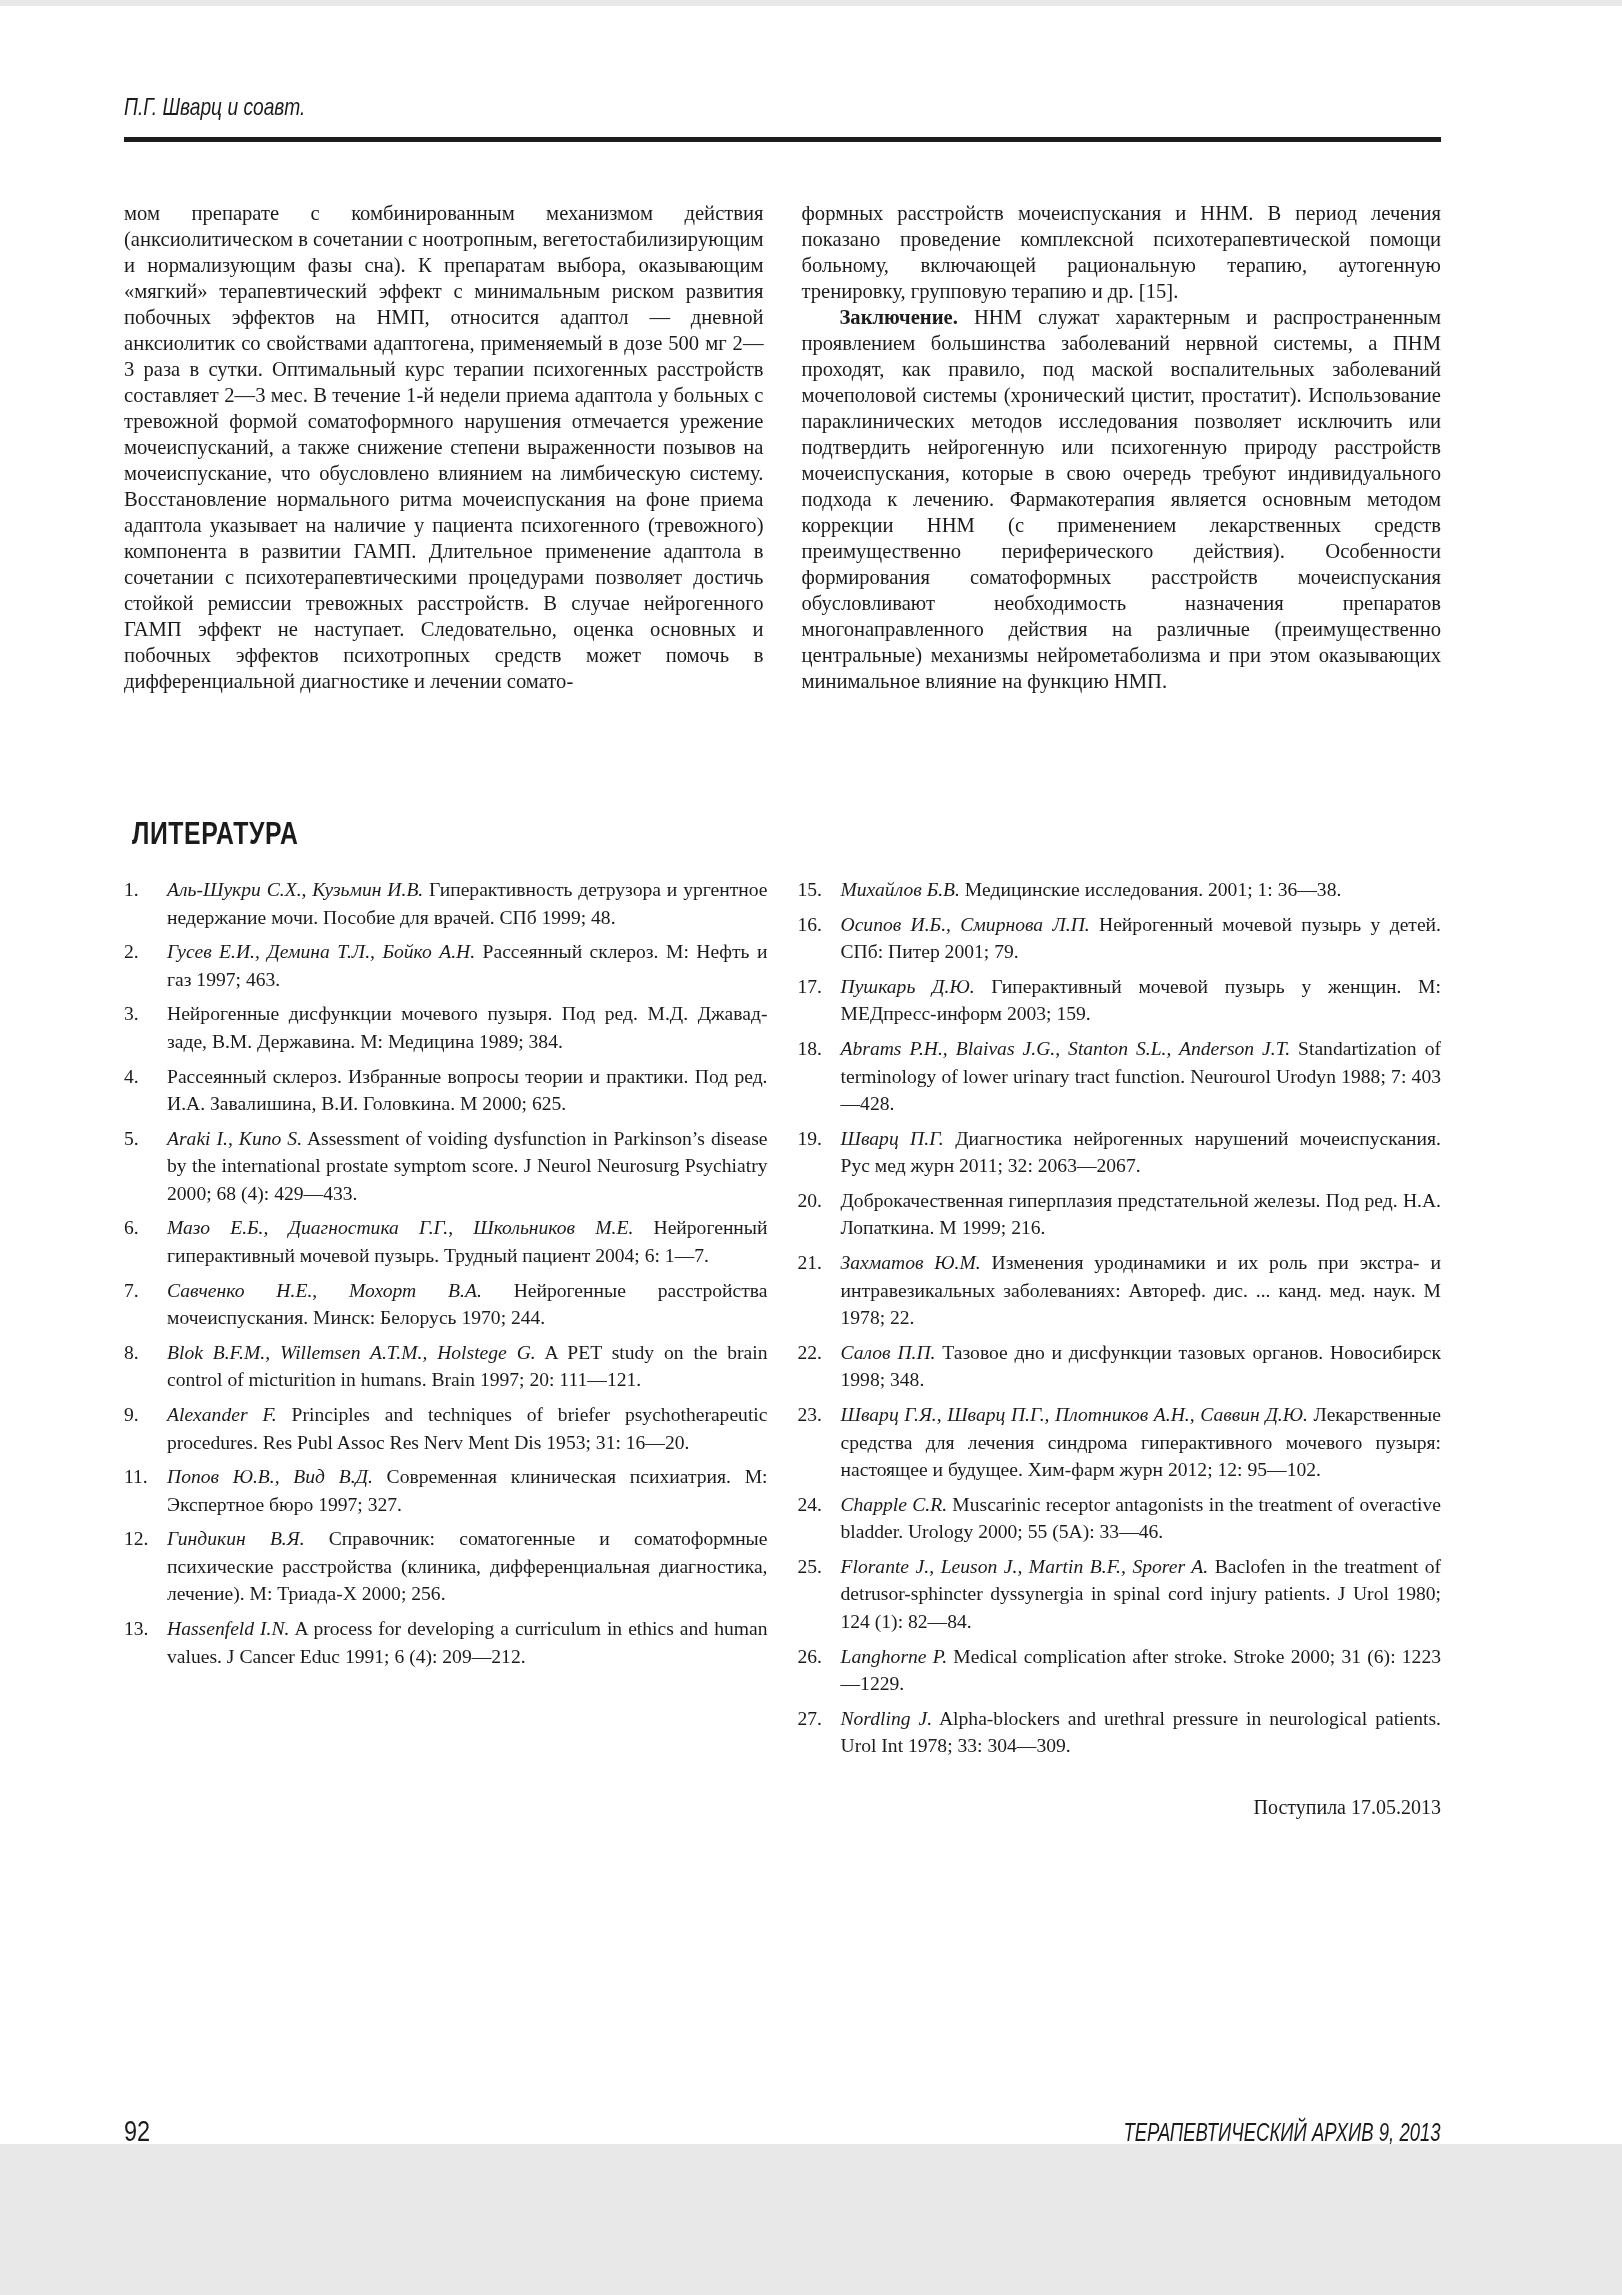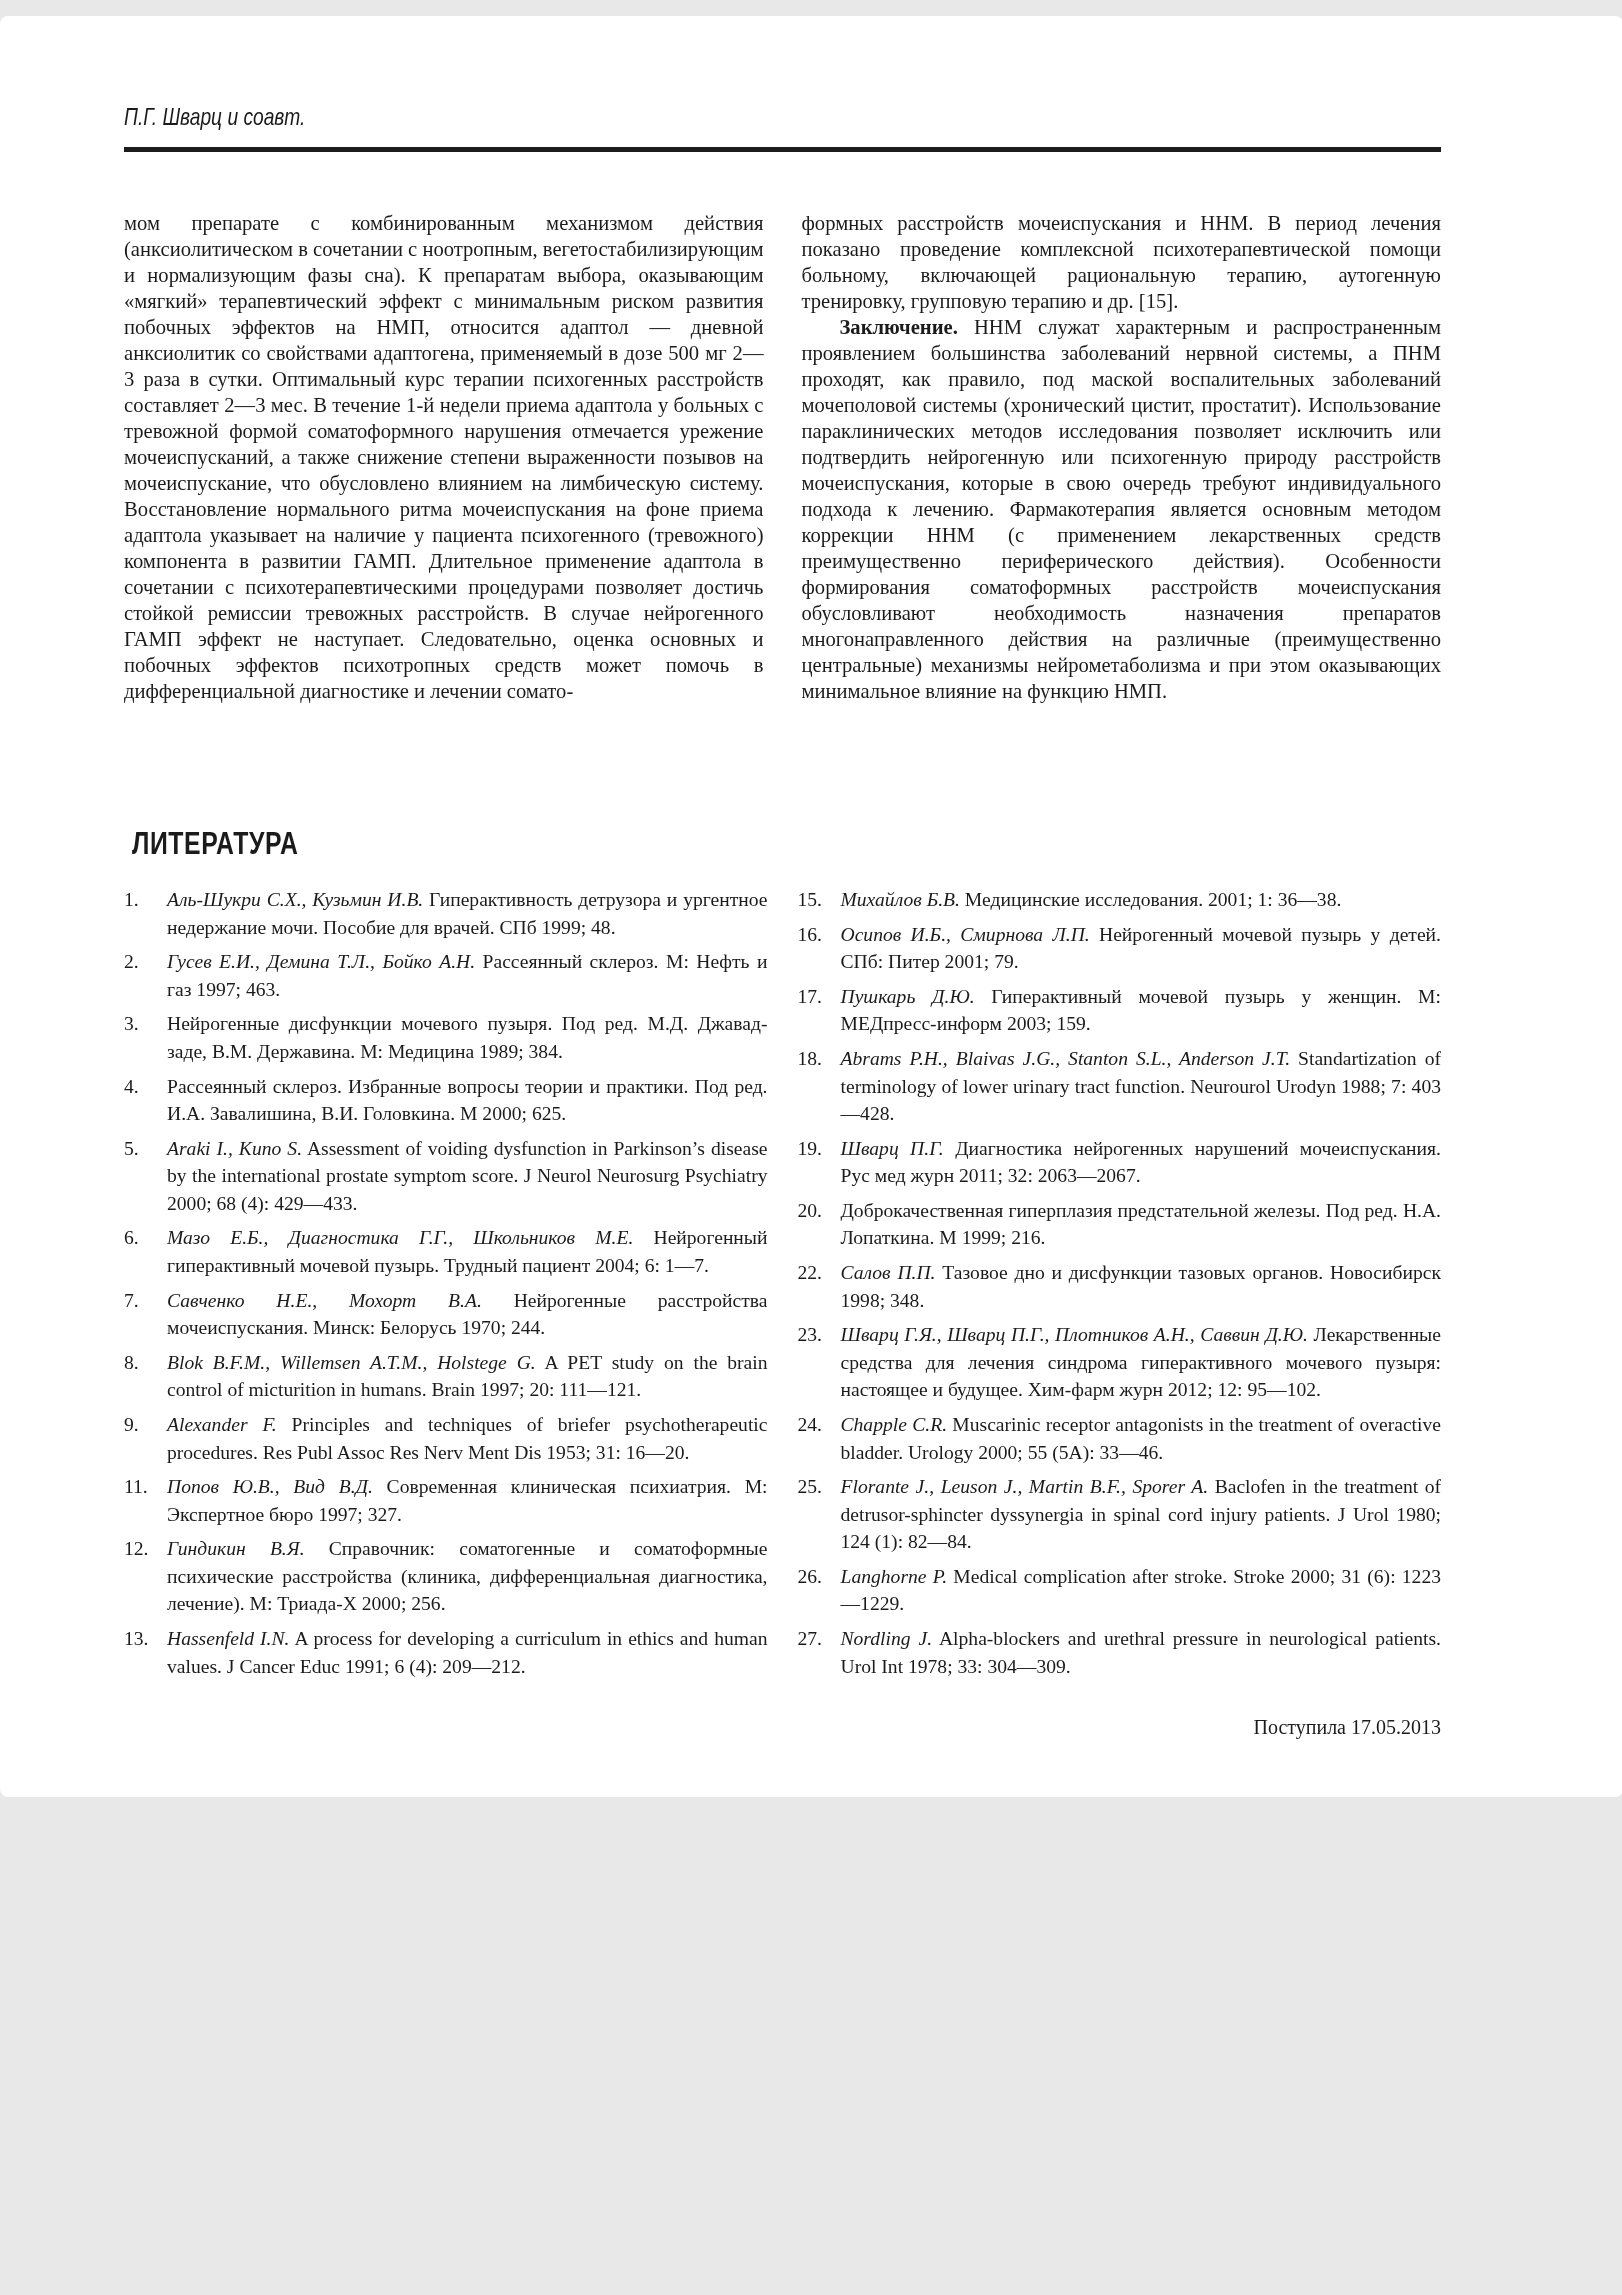--- a/index.html
+++ b/index.html
@@ -1,25 +1,24 @@
 <!DOCTYPE html>
 <html lang="ru" style="font-size:10.5px"><head>
 <meta charset="utf-8">
 <style>
   html, body { margin: 0; padding: 0; background: #e8e8e8; }
   .page {
     position: relative;
     width: 1623px;
-    height: 1781px;
-    margin: 16px auto;
+    height: 2138px;
+    margin: 6px auto;
     background: #ffffff;
     color: #1b1b1b;
     font-family: "Liberation Serif", "DejaVu Serif", serif;
     overflow: hidden;
-    border-radius: 8px;
   }
   
   .running-head {
     position: absolute;
     left: 124px;
     top: 87px;
     font-family: "Liberation Sans", "DejaVu Sans", sans-serif;
     font-style: italic;
     font-size: 24px;
     white-space: nowrap;
@@ -200,20 +199,23 @@
           </li>
 
           <li class="ref">
             <span class="ref-num">19.</span><span class="ref-authors">Шварц П.Г.</span><span> Диагностика нейрогенных нарушений мочеиспускания. Рус мед журн 2011; 32: 2063—2067.</span>
           </li>
 
           <li class="ref">
             <span class="ref-num">20.</span><span class="ref-authors"></span><span>Доброкачественная гиперплазия предстательной железы. Под ред. Н.А. Лопаткина. М 1999; 216.</span>
           </li>
 
+          <li class="ref">
+            <span class="ref-num">21.</span><span class="ref-authors">Захматов Ю.М.</span><span> Изменения уродинамики и их роль при экстра- и интравезикальных заболеваниях: Автореф. дис. ... канд. мед. наук. М 1978; 22.</span>
+          </li>
 
           <li class="ref">
             <span class="ref-num">22.</span><span class="ref-authors">Салов П.П.</span><span> Тазовое дно и дисфункции тазовых органов. Новосибирск 1998; 348.</span>
           </li>
 
           <li class="ref">
             <span class="ref-num">23.</span><span class="ref-authors">Шварц Г.Я., Шварц П.Г., Плотников А.Н., Саввин Д.Ю.</span><span> Лекарственные средства для лечения синдрома гиперактивного мочевого пузыря: настоящее и будущее. Хим-фарм журн 2012; 12: 95—102.</span>
           </li>
 
           <li class="ref">

